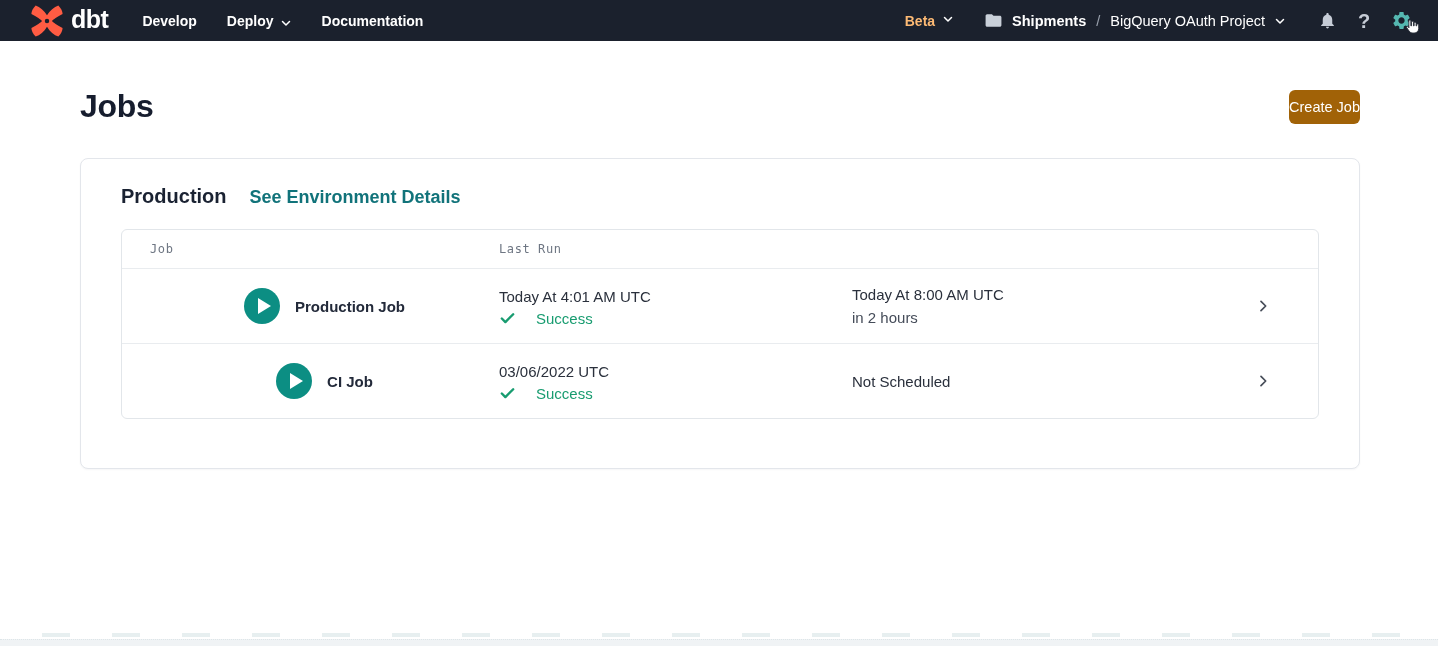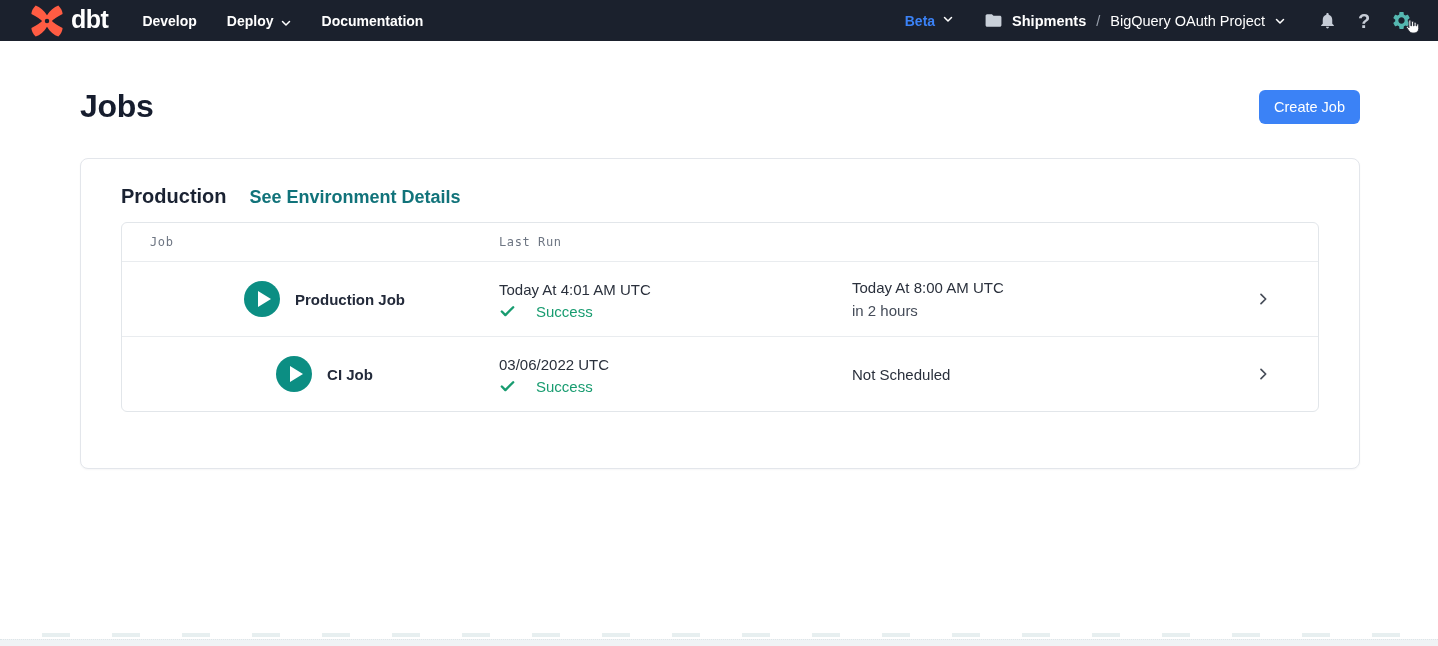--- a/index.html
+++ b/index.html
@@ -22,56 +22,56 @@
   }
   .brand { display: flex; align-items: center; gap: 7px; cursor: pointer; }
   .brand-logo { width: 34px; height: 34px; display: block; }
   .brand-text { color: #ffffff; font-size: 25px; font-weight: 700; letter-spacing: -0.5px; line-height: 1; padding-bottom: 3px; }
   .nav-links { display: flex; align-items: center; margin-left: 34px; gap: 30px; }
   .nav-item {
     color: #ffffff; font-size: 14px; font-weight: 700;
     display: flex; align-items: flex-end; gap: 6px; cursor: pointer;
   }
   .nav-right { margin-left: auto; display: flex; align-items: center; gap: 30px; }
-  .beta { color: #3b82f6; font-size: 14px; font-weight: 700; display: flex; gap: 7px; cursor: pointer; }
+  .beta { color: #fdba74; font-size: 14px; font-weight: 700; display: flex; gap: 7px; cursor: pointer; }
   .project-crumb { display: flex; align-items: center; gap: 9px; color: #ffffff; font-size: 14.5px; cursor: pointer; }
   .project-crumb .account { font-weight: 700; }
   .project-crumb .sep { color: #9aa2ae; font-weight: 400; padding: 0 1px; }
   .project-crumb .project { font-weight: 400; }
   .nav-icons { display: flex; align-items: center; gap: 15px; }
   .icon-btn { width: 22px; height: 22px; display: flex; align-items: center; justify-content: center; cursor: pointer; }
   .qmark { color: #c6ccd6; font-size: 20px; font-weight: 800; line-height: 1; }
   .caret-down { width: 12px; height: 12px; }
   .cursor-overlay { position: absolute; top: 17px; right: 18px; width: 17px; height: 19px; pointer-events: none; z-index: 5; }
 
   
   .main { padding: 0 78px 0 80px; }
   .title-row { display: flex; align-items: center; justify-content: space-between; margin-top: 47px; }
   .page-title { font-size: 32px; font-weight: 700; color: #161d2e; letter-spacing: -0.3px; }
   .create-job-btn {
-    background: #3b82f6; color: #ffffff; border: none; border-radius: 6px;
+    background: #a16207; color: #ffffff; border: none; border-radius: 6px;
     font-family: "Liberation Sans", sans-serif;
-    font-size: 14.5px; font-weight: 400; padding: 9px 15px; cursor: pointer;
+    font-size: 14.5px; font-weight: 400; padding: 9px 0; cursor: pointer;
   }
 
   .env-card {
     margin-top: 33px;
     border: 1px solid #e3e6eb;
     border-radius: 8px;
     background: #ffffff;
     box-shadow: 0 1px 2px rgba(20,30,50,0.04);
     padding: 26px 40px 36px 40px;
     height: 311px;
   }
   .env-header { display: flex; align-items: baseline; gap: 23px; }
   .env-name { font-size: 20px; font-weight: 700; color: #1a2232; }
   .env-link { font-size: 18px; font-weight: 700; color: #11737a; text-decoration: none; cursor: pointer; }
 
   .jobs-table {
-    margin-top: 14px;
+    margin-top: 21px;
     border: 1px solid #e2e6ea;
     border-radius: 6px;
     overflow: hidden;
   }
   .t-row { display: grid; grid-template-columns: 377px 353px 345px 1fr; align-items: stretch; }
   .t-head { height: 38px; }
   .t-head .th {
     display: flex; align-items: center;
     font-family: "DejaVu Sans Mono", monospace;
     font-size: 12px; color: #6e7683; letter-spacing: 0.6px;

